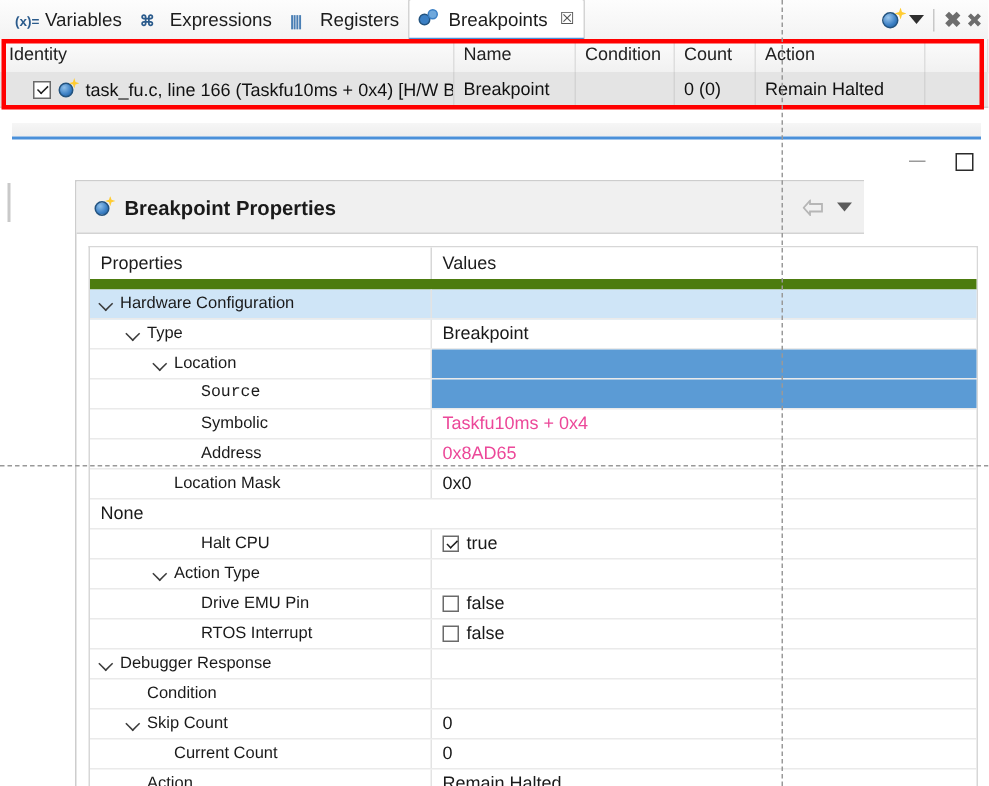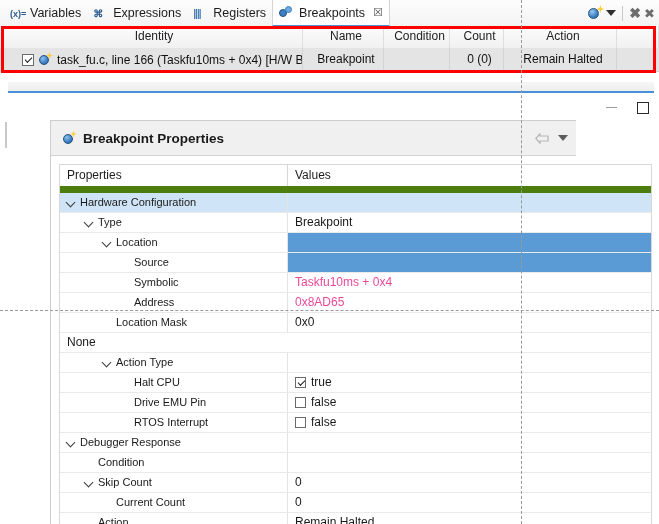--- a/index.html
+++ b/index.html
@@ -37,21 +37,21 @@
 
   .closex { font-size: 11px; color: #555; margin-left: 4px; }
 
   .viewtools {
     position: absolute; right: 2px; top: 0; height: 26px;
     display: flex; align-items: center; gap: 3px; padding-right: 2px;
   }
   .vt-sep { width: 1px; height: 15px; background: #c8c8c8; margin: 0 3px; }
 
   
-  .bptable { position: absolute; left: 0px; top: 26px; width: 659px; height: 48px; background:#fff;text-align:center; }
+  .bptable { position: absolute; left: 0px; top: 26px; width: 659px; height: 48px; background:#fff; }
   .bphead {
     position: absolute; left: 0; top: 0; width: 659px; height: 22px;
     background: linear-gradient(to bottom,#fcfcfc,#f1f1f1);
     border-bottom: 1px solid #d8d8d8;
     display: flex;
   }
   .hcell {
     font-size: 12px; color: #222; line-height: 21px; padding-left: 6px;
     border-right: 1px solid #dedede; box-sizing: border-box; overflow: hidden; white-space: nowrap;
   }
@@ -300,21 +300,21 @@
             </div>
           </div>
           <div class="grow">
             <div class="gname" style="padding-left: 43px;">
               <span class="twisty"></span>
               <span>Location</span>
             </div>
             <div class="gval sel"></div>
           </div>
           <div class="grow">
-            <div class="gname" style="padding-left: 61px;">
+            <div class="gname" style="padding-left: 61px; font-family: Liberation Mono, monospace;">
               <span class="twisty none"></span>
               <span>Source</span>
             </div>
             <div class="gval sel"></div>
           </div>
           <div class="grow">
             <div class="gname" style="padding-left: 61px;">
               <span class="twisty none"></span>
               <span>Symbolic</span>
             </div>
@@ -339,36 +339,36 @@
             <div class="gval">
               <span>0x0</span>
             </div>
           </div>
           <div class="grow">
             <div class="gval">
               <span>None</span>
             </div>
           </div>
           <div class="grow">
-            <div class="gname" style="padding-left: 43px;">
-              <span class="twisty"></span>
-              <span>Action Type</span>
-            </div>
-            <div class="gval">
-              <span></span>
-            </div>
-          </div>
-          <div class="grow">
             <div class="gname" style="padding-left: 61px;">
               <span class="twisty none"></span>
               <span>Halt CPU</span>
             </div>
             <div class="gval">
               <span class="gcheck checked"></span>
               <span>true</span>
+            </div>
+          </div>
+          <div class="grow">
+            <div class="gname" style="padding-left: 43px;">
+              <span class="twisty"></span>
+              <span>Action Type</span>
+            </div>
+            <div class="gval">
+              <span></span>
             </div>
           </div>
           <div class="grow">
             <div class="gname" style="padding-left: 61px;">
               <span class="twisty none"></span>
               <span>Drive EMU Pin</span>
             </div>
             <div class="gval">
               <span class="gcheck"></span>
               <span>false</span>

